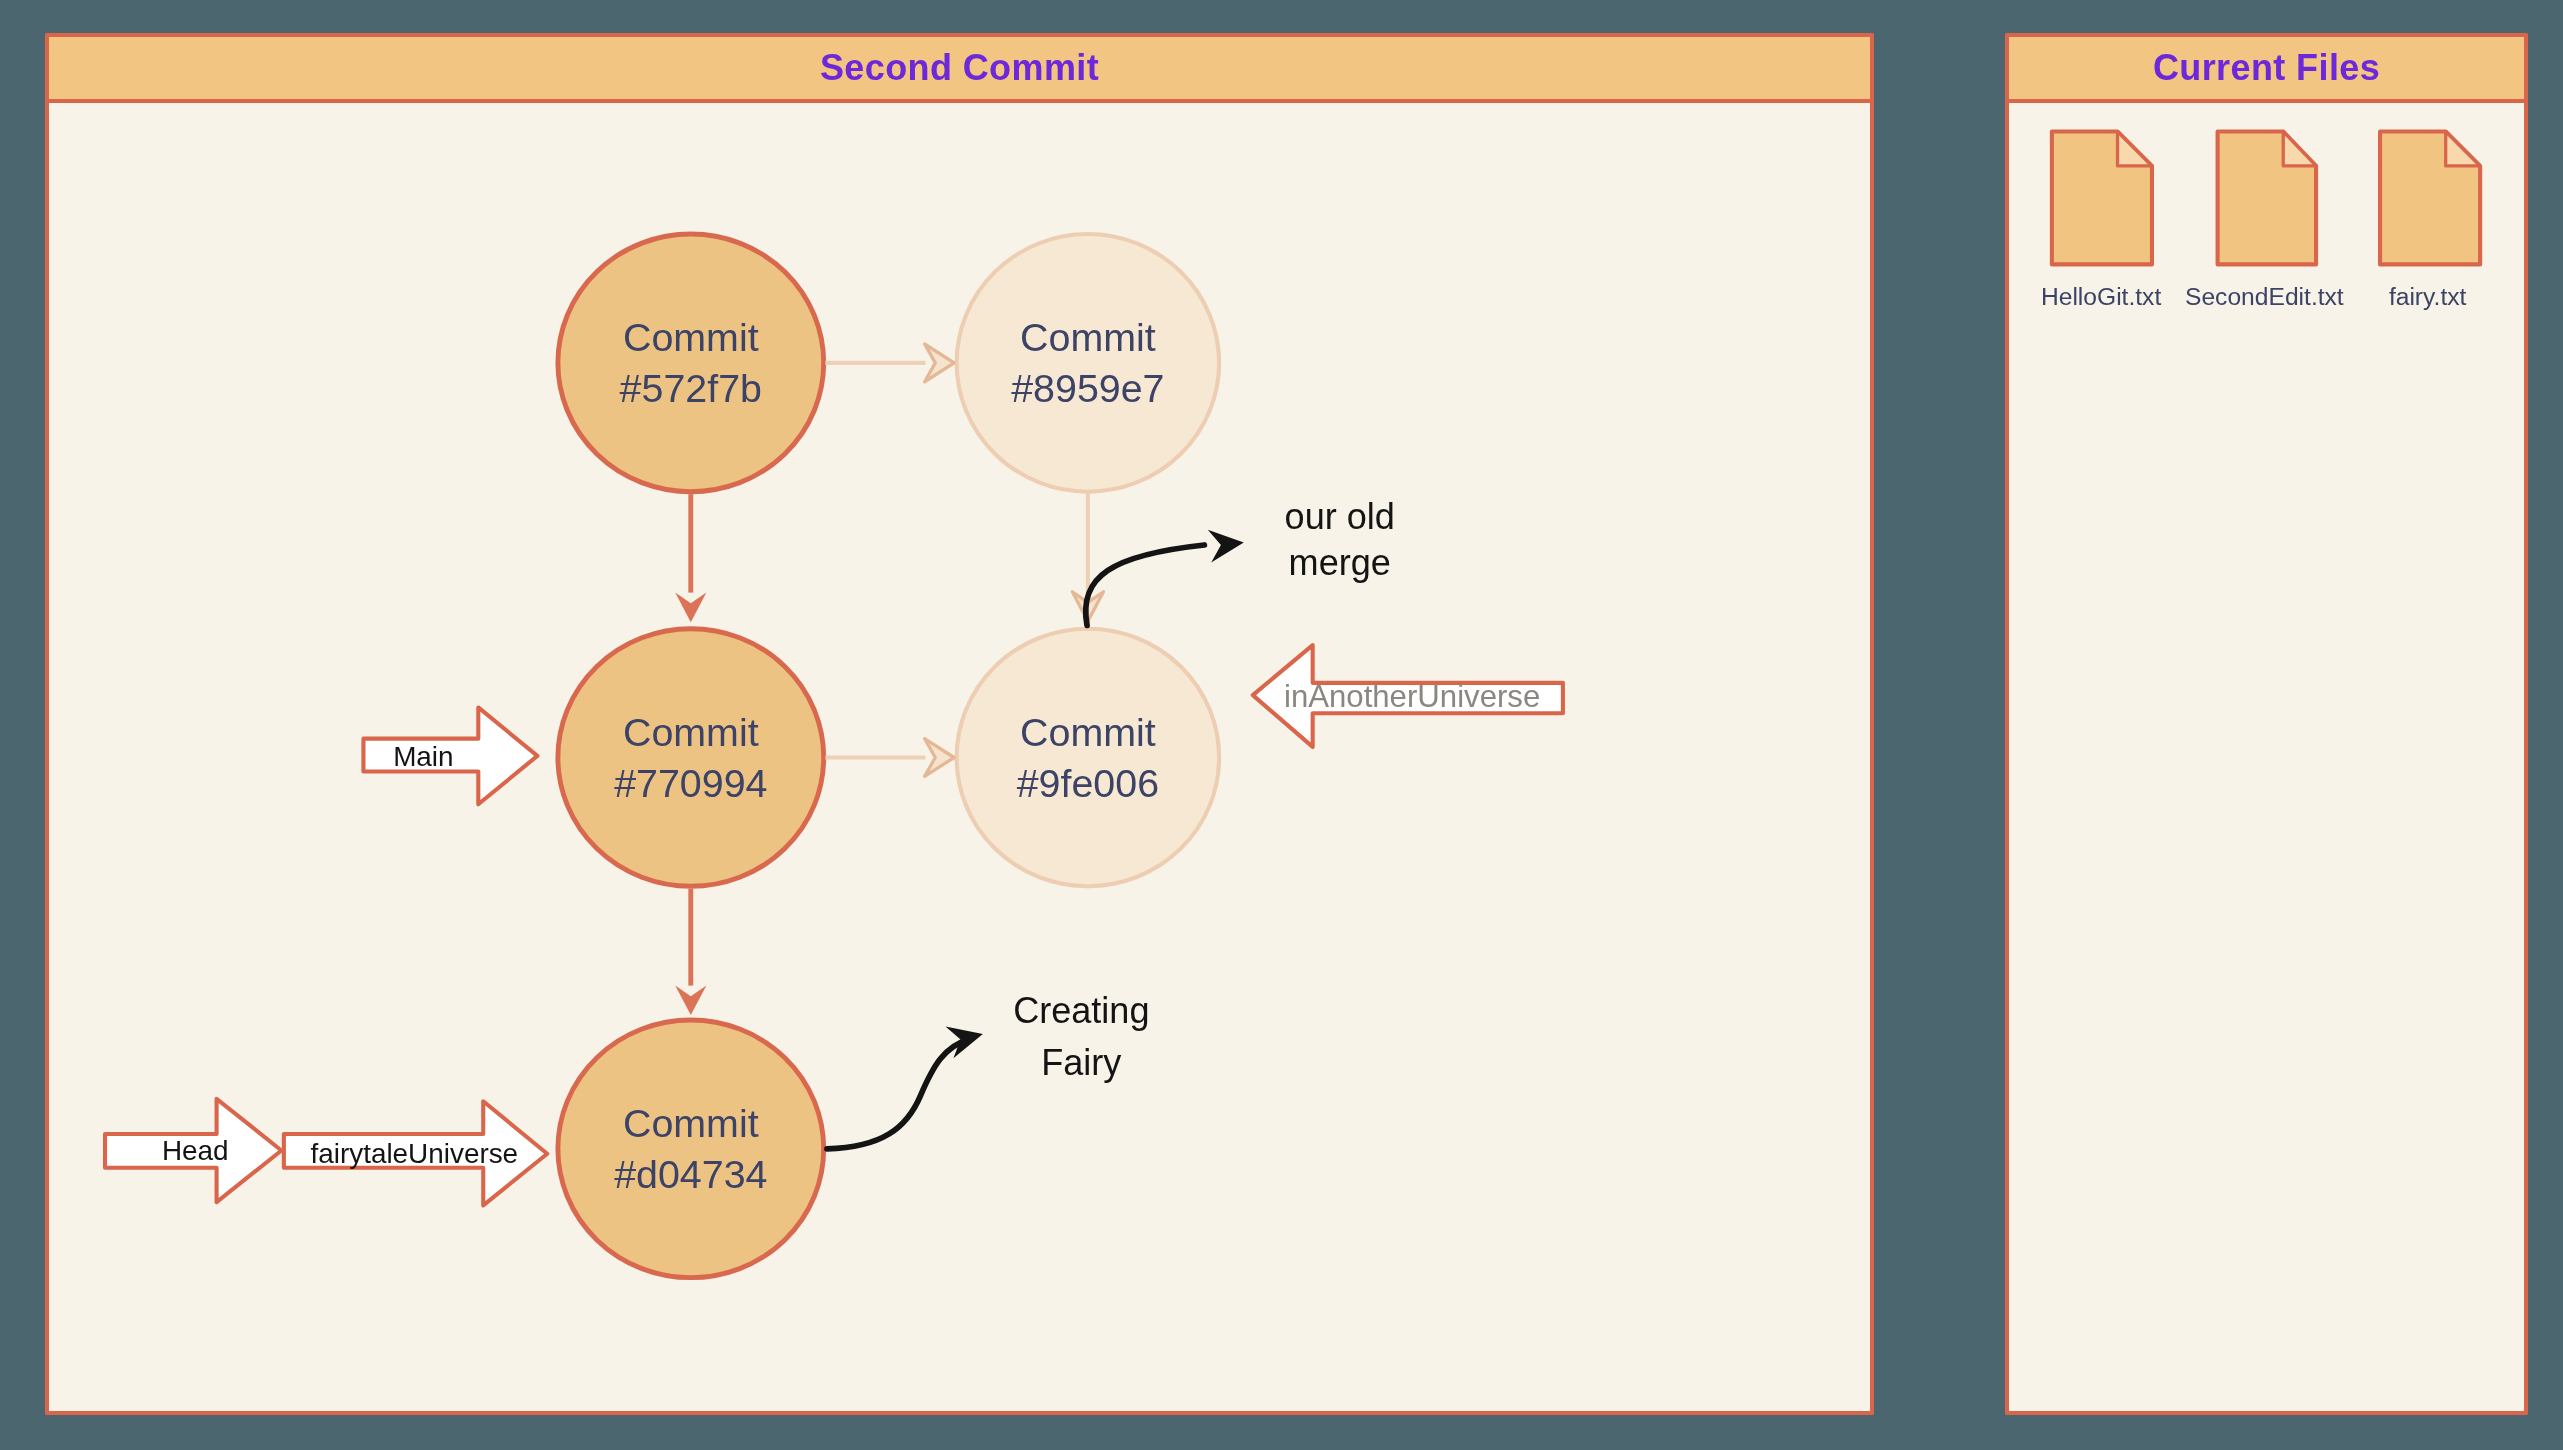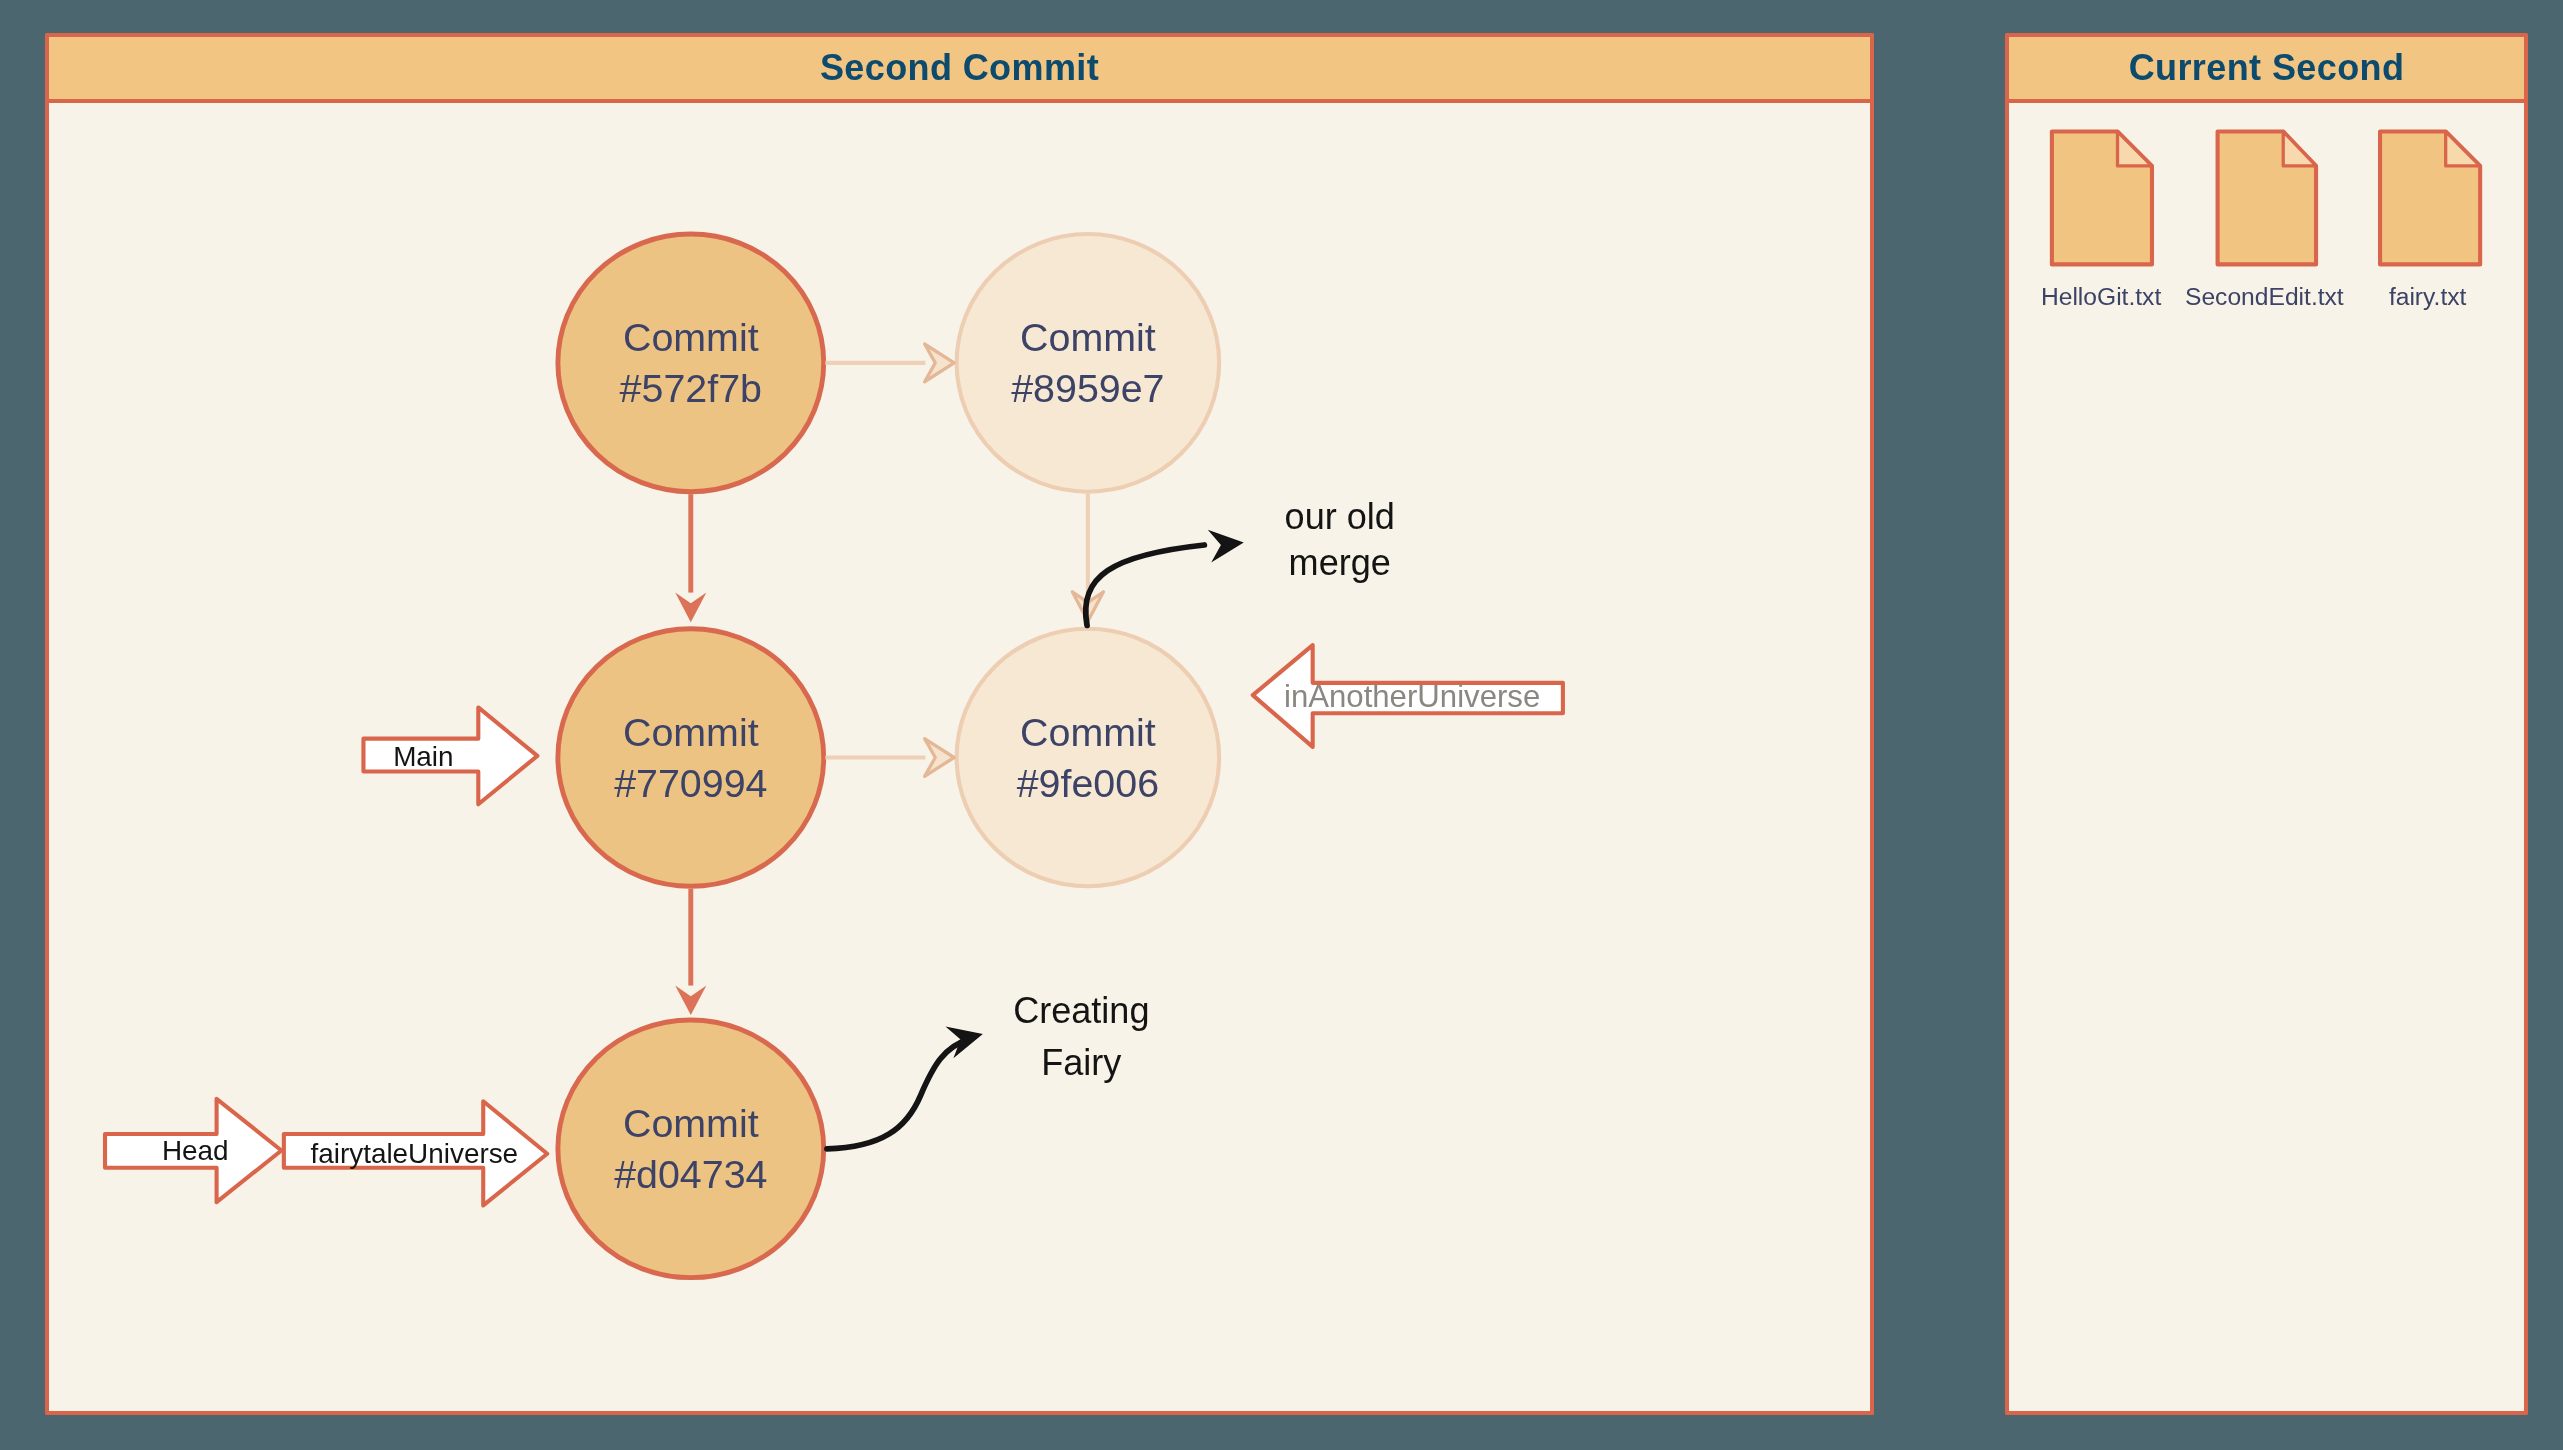--- a/index.html
+++ b/index.html
@@ -22,21 +22,21 @@
     height: 62px;
     background: #f2c582;
     border-bottom: 4.9px solid #d9664b;
     display: flex;
     align-items: center;
     justify-content: center;
   }
   .panel-title {
     font-size: 36px;
     font-weight: bold;
-    color: #0c4a6e;
+    color: #6d28d9;
     letter-spacing: 0.4px;
   }
   #main-panel  { left: 45px;   top: 33px; width: 1829px; height: 1382px; }
   #files-panel { left: 2005px; top: 33px; width: 523px;  height: 1382px; }
   svg.diagram { position: absolute; inset: 0; width: 2563px; height: 1451px; }
 
   .commit-active   { fill: #edc384; stroke: #d9694e; stroke-width: 6; }
   .commit-faded    { fill: #f6e8d3; stroke: #edceb2; stroke-width: 5; }
   .commit-label    { fill: #3c4366; font-size: 48px; text-anchor: middle; }
   .edge-red        { stroke: #dc7257; stroke-width: 6; fill: none; }
@@ -59,21 +59,21 @@
 <div class="stage">
 
   <div class="panel" id="main-panel">
     <div class="panel-header">
       <span class="panel-title">Second Commit</span>
     </div>
   </div>
 
   <div class="panel" id="files-panel">
     <div class="panel-header">
-      <span class="panel-title">Current Second</span>
+      <span class="panel-title">Current Files</span>
     </div>
   </div>
 
   <svg class="diagram" viewBox="0 0 3124 1768">
 
     <g>
       <ellipse class="commit-active" cx="842" cy="442" rx="162" ry="157"></ellipse>
       <text class="commit-label" x="842" y="428">Commit</text>
       <text class="commit-label" x="842" y="490">#572f7b</text>
     </g>

